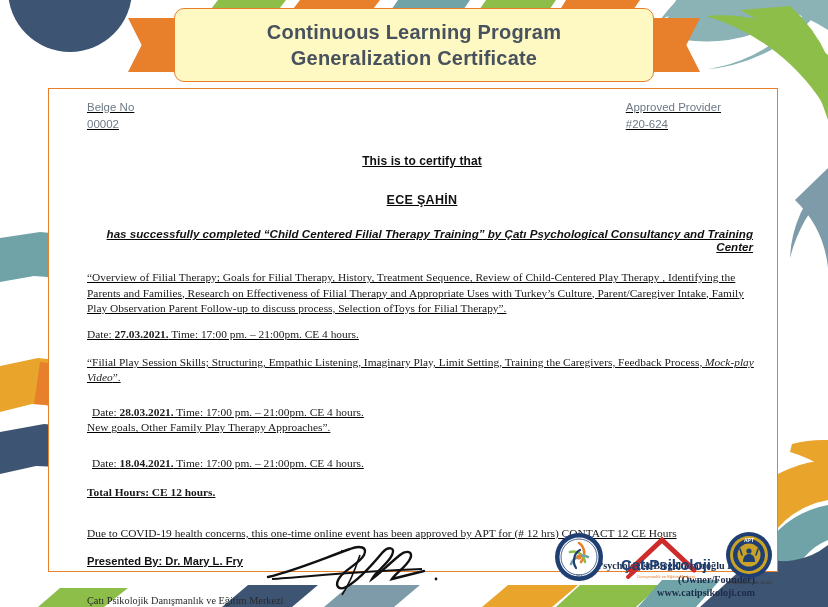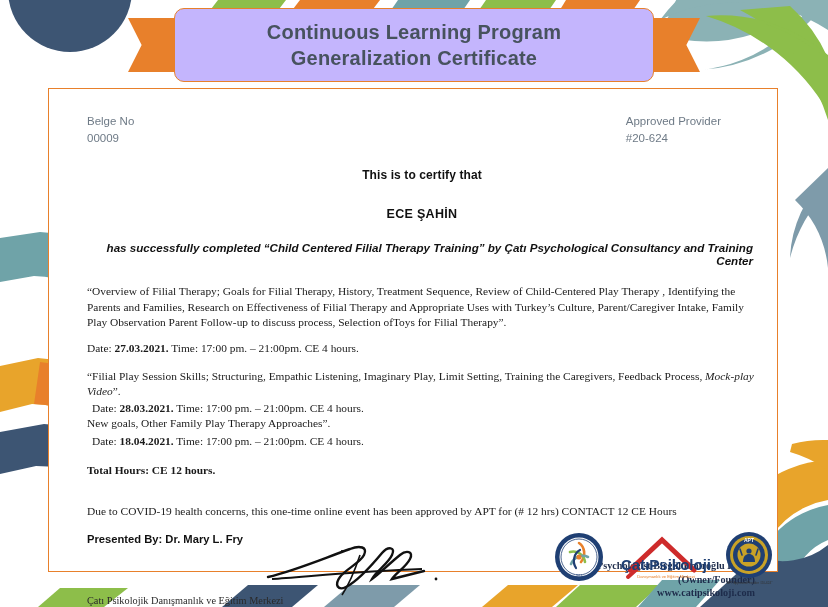--- a/index.html
+++ b/index.html
@@ -15,33 +15,33 @@
   .deco{position:absolute;inset:0;pointer-events:none;}
   .deco svg{display:block;width:828px;height:607px;}
 
   
   .title-wrap{position:absolute;left:128px;top:8px;width:572px;height:80px;}
   .ribbon{position:absolute;top:10px;width:62px;height:54px;background:#E8802B;}
   .ribbon.left{left:0;clip-path:polygon(0 0,100% 0,100% 100%,0 100%,22% 50%);}
   .ribbon.right{right:0;clip-path:polygon(0 0,100% 0,78% 50%,100% 100%,0 100%);}
   .title-box{
     position:absolute;left:46px;right:46px;top:0;bottom:6px;
-    background:#c4b5fd;border:1.5px solid #E8802B;border-radius:10px;
+    background:#fef9c3;border:1.5px solid #E8802B;border-radius:10px;
     display:flex;flex-direction:column;align-items:center;justify-content:center;
   }
   .title-line{
     font-size:20px;font-weight:bold;color:#47525E;letter-spacing:.2px;line-height:1.32;
   }
 
   
   .frame{
     position:absolute;left:48px;top:88px;width:730px;height:484px;
     border:1.4px solid #E8802B;background:#ffffff;box-sizing:border-box;
   }
-  .inner{position:absolute;left:38px;right:20px;top:24px;}
+  .inner{position:absolute;left:38px;right:20px;top:10px;text-decoration:underline;}
 
   .meta-row{display:flex;justify-content:space-between;align-items:flex-start;}
   .meta{color:#6E7A86;font-size:11.5px;line-height:1.45;}
   .meta .v{display:block;}
   .meta.right{text-align:left;margin-right:36px;}
 
   .certify{
     text-align:center;font-size:12px;font-weight:bold;color:#111;
     margin-top:22px;letter-spacing:.1px;
   }
@@ -54,21 +54,21 @@
     color:#111;margin-top:20px;padding:0 4px;
   }
 
   .body-txt{
     font-family:"Liberation Serif",serif;
     font-size:11.4px;color:#1a1a1a;line-height:1.33;
   }
   .para{margin-top:13px;}
   .para.p1{margin-top:17px;}
   .dateline{margin-top:11px;}
-  .dateline.tight{margin-top:2px;padding-left:5px;}
+  .dateline.tight{margin-top:20px;padding-left:5px;}
   .b{font-weight:bold;}
   .i{font-style:italic;}
   .total{margin-top:14px;font-weight:bold;}
   .covid{margin-top:26px;}
 
   .instructor{
     font-family:"Liberation Sans",sans-serif;
     font-size:11.2px;font-weight:bold;color:#111;margin-top:14px;
   }
   .presented{
@@ -155,21 +155,21 @@
       <div class="title-line">Generalization Certificate</div>
     </div>
   </div>
 
   <div class="frame">
     <div class="inner">
 
       <div class="meta-row">
         <div class="meta">
           <span class="v">Belge No</span>
-          <span class="v">00009</span>
+          <span class="v">00002</span>
         </div>
         <div class="meta right">
           <span class="v">Approved Provider</span>
           <span class="v">#20-624</span>
         </div>
       </div>
 
       <div class="certify">This is to certify that</div>
       <div class="recipient">ECE ŞAHİN</div>
       <div class="completed">has successfully completed “Child Centered Filial  Therapy Training”  by Çatı Psychological Consultancy and Training Center</div>

